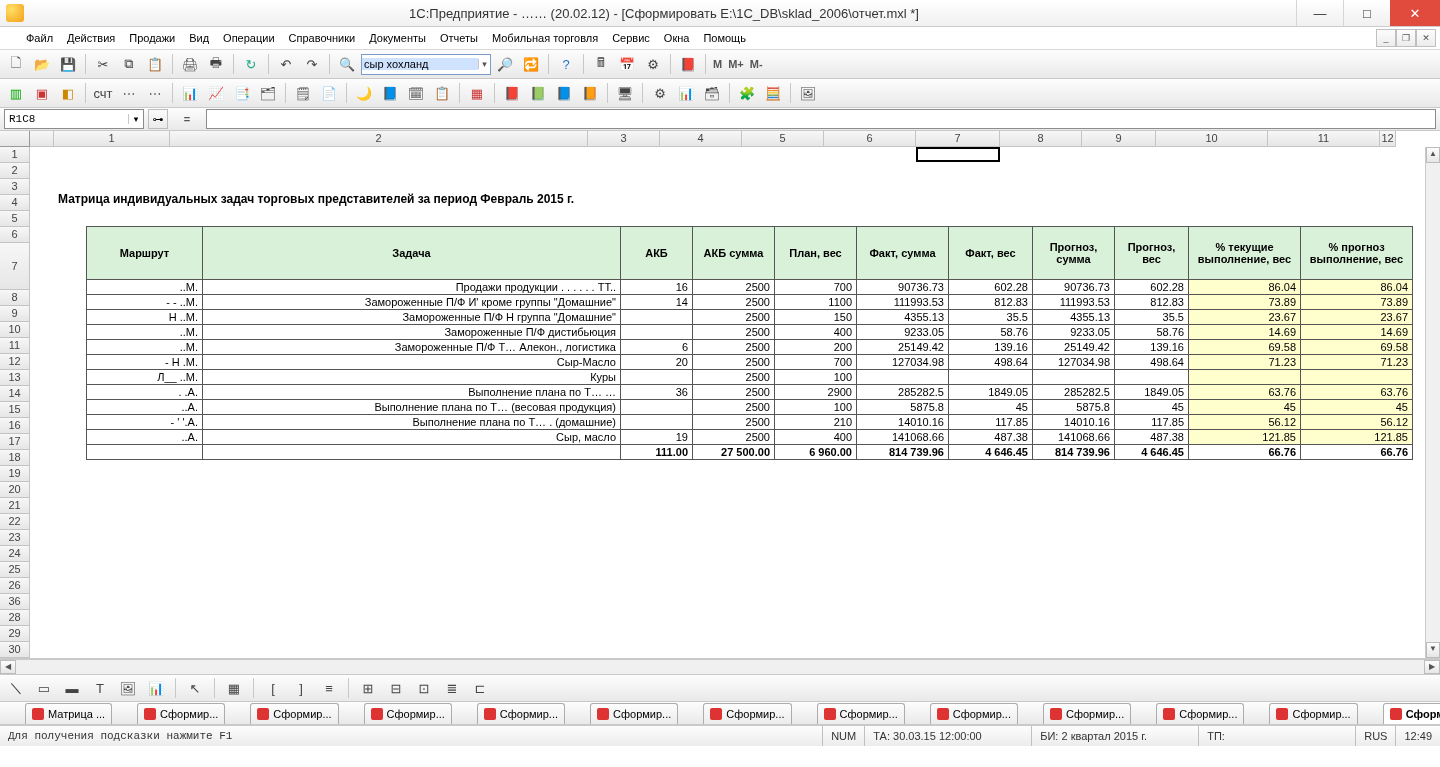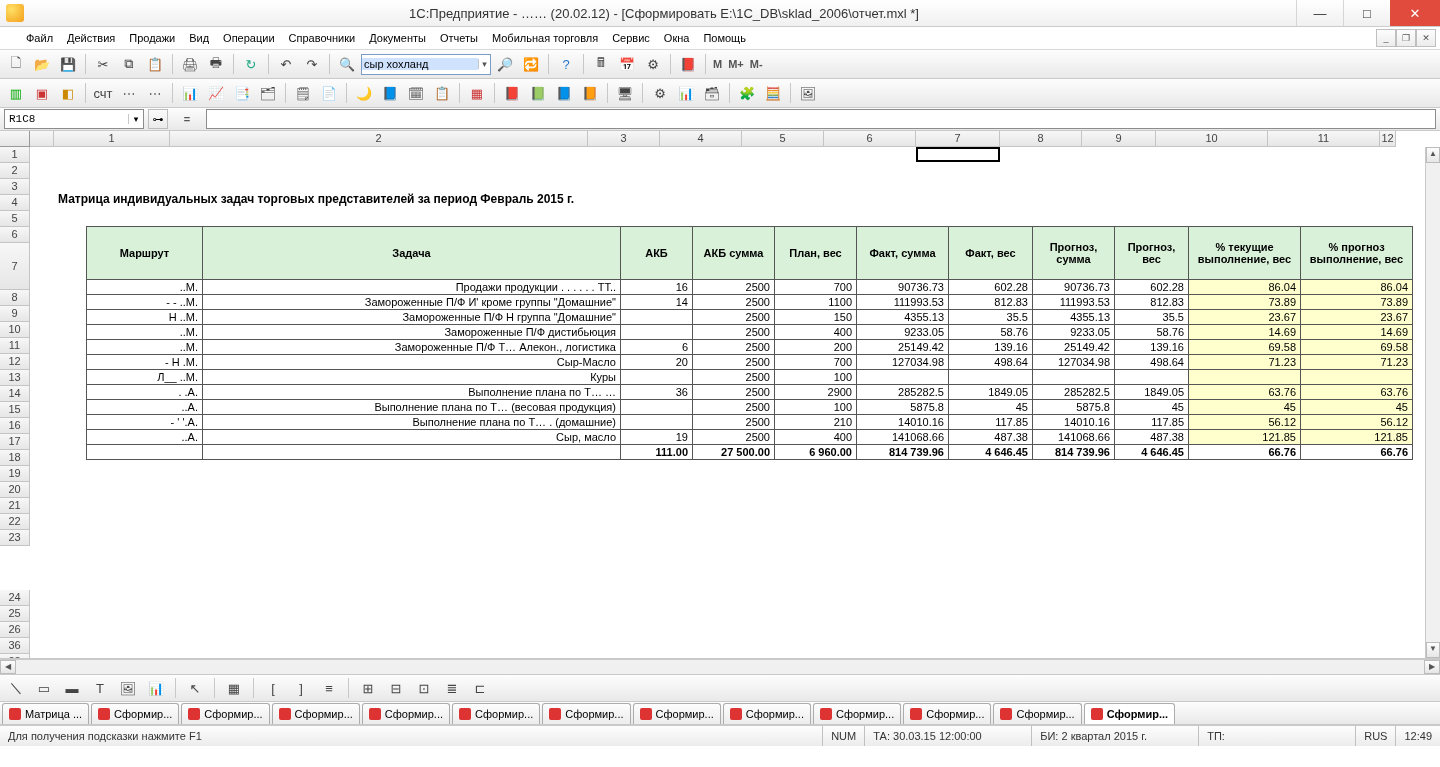--- a/index.html
+++ b/index.html
@@ -41,21 +41,21 @@
   .rpt tr.total td{font-weight:bold;}
   .vscroll{position:absolute;right:0;top:16px;bottom:0;width:14px;background:#f0f0f0;border-left:1px solid #c9c9c9;}
   .vscroll .arrow{height:14px;background:linear-gradient(#fdfdfd,#e6e6e6);border:1px solid #bcbcbc;font-size:8px;text-align:center;line-height:12px;color:#555;}
   .hscroll{height:14px;background:#f0f0f0;border-top:1px solid #c9c9c9;display:flex;}
   .hscroll .arrow{width:14px;background:linear-gradient(#fdfdfd,#e6e6e6);border:1px solid #bcbcbc;font-size:8px;text-align:center;line-height:12px;color:#555;}
   .hscroll .track{flex:1;}
   
   .btm-tb{height:26px;background:linear-gradient(#fdfdfd,#e9e9e9);border-top:1px solid #c9c9c9;border-bottom:1px solid #c9c9c9;display:flex;align-items:center;padding:0 4px;gap:4px;}
   
   .doctabs{height:22px;background:linear-gradient(#fdfdfd,#e9e9e9);display:flex;align-items:flex-end;padding:0 2px;gap:2px;overflow:hidden;border-bottom:1px solid #c9c9c9;}
-  .dtab{height:20px;border:1px solid #acacac;border-bottom:none;border-radius:3px 3px 0 0;background:linear-gradient(#fdfdfd,#ececec);padding:0 6px;display:flex;align-items:center;gap:4px;font-size:11px;max-width:108px;white-space:nowrap;}
+  .dtab{height:20px;border:1px solid #acacac;border-bottom:none;border-radius:3px 3px 0 0;background:linear-gradient(#fdfdfd,#ececec);padding:0 6px;display:flex;align-items:center;gap:4px;font-size:11px;max-width:108px;white-space:nowrap;margin-left:23px;}
   .dtab.active{background:#fff;font-weight:bold;}
   .dtab .dicon{width:12px;height:12px;background:#d33;border-radius:2px;display:inline-block;}
   
   .status{height:20px;background:linear-gradient(#fdfdfd,#ececec);border-top:1px solid #c9c9c9;display:flex;align-items:center;font-size:11px;color:#333;}
   .status .pane{border-left:1px solid #c0c0c0;padding:0 8px;height:100%;display:flex;align-items:center;}
 </style>
 </head>
 <body>
 
 <div class="titlebar">
@@ -393,21 +393,21 @@
       <div class="rowhead" style="height: 15px; line-height: 15px;">14</div>
       <div class="rowhead" style="height: 15px; line-height: 15px; text-align: center;">15</div>
       <div class="rowhead" style="height: 15px; line-height: 15px;">16</div>
       <div class="rowhead" style="height: 15px; line-height: 15px;">17</div>
       <div class="rowhead" style="height: 15px; line-height: 15px;">18</div>
       <div class="rowhead" style="height: 15px; line-height: 15px;">19</div>
       <div class="rowhead" style="height: 15px; line-height: 15px;">20</div>
       <div class="rowhead" style="height: 15px; line-height: 15px;">21</div>
       <div class="rowhead" style="height: 15px; line-height: 15px;">22</div>
       <div class="rowhead" style="height: 15px; line-height: 15px;">23</div>
-      <div class="rowhead" style="height: 15px; line-height: 15px; margin-top: 44px;">24</div>
+      <div class="rowhead" style="height: 15px; line-height: 15px;">24</div>
       <div class="rowhead" style="height: 15px; line-height: 15px;">25</div>
       <div class="rowhead" style="height: 15px; line-height: 15px;">26</div>
       <div class="rowhead" style="height: 15px; line-height: 15px;">36</div>
       <div class="rowhead" style="height: 15px; line-height: 15px;">28</div>
       <div class="rowhead" style="height: 15px; line-height: 15px;">29</div>
       <div class="rowhead" style="height: 15px; line-height: 15px;">30</div>
       <div class="rowhead" style="height: 15px; line-height: 15px;">31</div>
     </div>
     <div style="position: absolute; left: 0px; top: 0px; right: 14px; height: 16px; display: grid; grid-template-columns: 30px 24px 116px 418px 72px 82px 82px 92px 84px 82px 74px 112px 112px 16px;">
       <div class="corner"></div>
@@ -507,20 +507,20 @@
       <span class="dicon"></span>
       <span>Сформир...</span>
     </div>
     <div class="dtab active">
       <span class="dicon"></span>
       <span>Сформир...</span>
     </div>
   </div>
 
 <div class="status">
-  <div class="pane" style="border:none;flex:1;padding-left:8px;">Для получения подсказки нажмите F1</div>
+  <div class="pane" style="border:none;flex:1;padding-left:8px;font-family:Liberation Mono, monospace;">Для получения подсказки нажмите F1</div>
   <div class="pane">NUM</div>
   <div class="pane" style="width:150px">ТА: 30.03.15  12:00:00</div>
   <div class="pane" style="width:150px">БИ: 2 квартал 2015 г.</div>
   <div class="pane" style="width:140px">ТП:</div>
   <div class="pane">RUS</div>
   <div class="pane">12:49</div>
 </div>
 
 </body></html>

